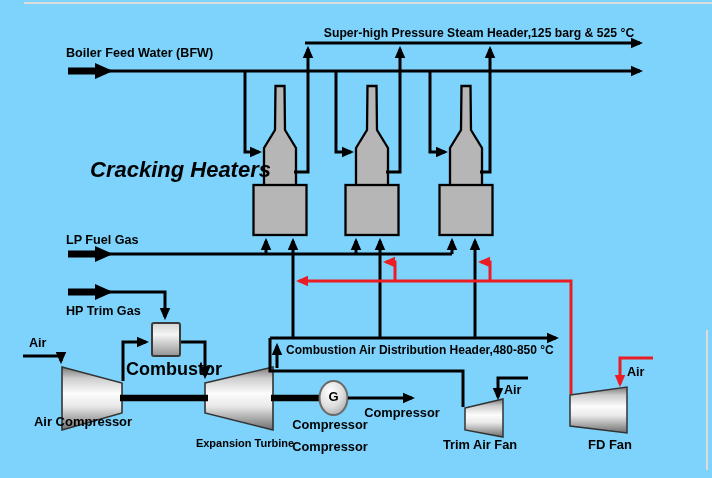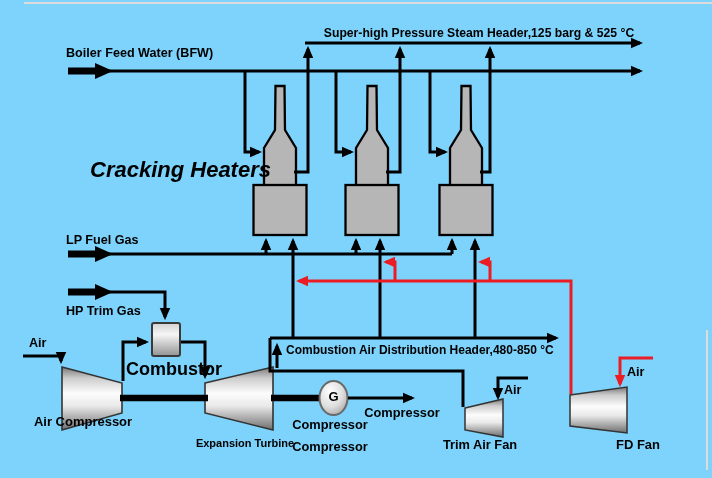--- a/index.html
+++ b/index.html
@@ -145,18 +145,18 @@
   <div class="lbl ctr" style="left:363px;top:406px;width:78px;font-size:12.8px;">Compressor</div>
 
   <div class="lbl" style="left:286px;top:344px;font-size:12px;">Combustion Air Distribution Header,480-850 °C</div>
 
   <div class="lbl" style="left:504px;top:383px;font-size:12.6px;">Air</div>
 
   <div class="lbl ctr" style="left:420px;top:438px;width:120px;font-size:12.8px;">Trim Air Fan</div>
 
   <div class="lbl" style="left:627px;top:365px;font-size:12.6px;">Air</div>
 
-  <div class="lbl ctr" style="left:596px;top:438px;width:84px;font-size:13px;">FD Fan</div>
+  <div class="lbl ctr" style="left:568px;top:438px;width:84px;font-size:13px;">FD Fan</div>
 
   <div class="edge" style="left:24px;top:2px;right:0;height:2px;"></div>
   <div class="edge" style="left:706px;top:330px;width:2px;height:140px;"></div>
 
 </div>
 
 </body></html>

